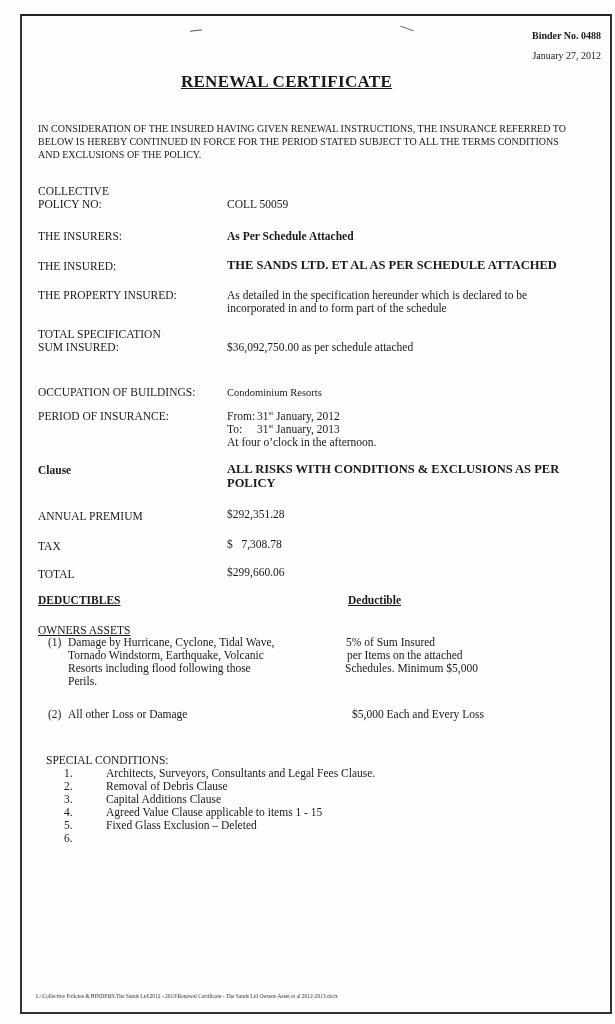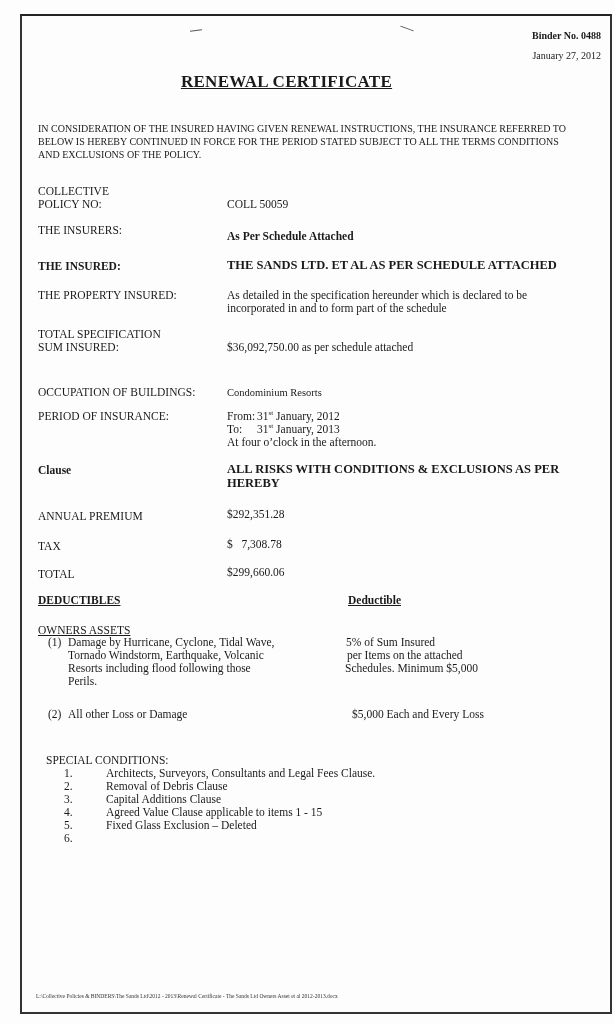--- a/index.html
+++ b/index.html
@@ -38,24 +38,24 @@
 <div class="abs date">January 27, 2012</div>
 
 <div class="abs title">RENEWAL CERTIFICATE</div>
 
 <div class="abs intro">IN CONSIDERATION OF THE INSURED HAVING GIVEN RENEWAL INSTRUCTIONS, THE INSURANCE REFERRED TO BELOW IS HEREBY CONTINUED IN FORCE FOR THE PERIOD STATED SUBJECT TO ALL THE TERMS CONDITIONS AND EXCLUSIONS OF THE POLICY.</div>
 
 <div class="abs lbl" style="top:185px;">COLLECTIVE</div>
 <div class="abs lbl" style="top:198px;">POLICY NO:</div>
 <div class="abs val" style="top:198px;">COLL 50059</div>
 
-<div class="abs lbl" style="top:224px;">THE INSURERS:</div>
+<div class="abs lbl" style="top:230px;">THE INSURERS:</div>
 <div class="abs val bold" style="top:230px;">As Per Schedule Attached</div>
 
-<div class="abs lbl" style="top:260px;font-weight:bold;">THE INSURED:</div>
+<div class="abs lbl" style="top:260px;">THE INSURED:</div>
 <div class="abs val bold big" style="top:259px;">THE SANDS LTD. ET AL AS PER SCHEDULE ATTACHED</div>
 
 <div class="abs lbl" style="top:289px;">THE PROPERTY INSURED:</div>
 <div class="abs val" style="top:289px;">As detailed in the specification hereunder which is declared to be</div>
 <div class="abs val" style="top:302px;">incorporated in and to form part of the schedule</div>
 
 <div class="abs lbl" style="top:328px;">TOTAL SPECIFICATION</div>
 <div class="abs lbl" style="top:341px;">SUM INSURED:</div>
 <div class="abs val" style="top:341px;">$36,092,750.00 as per schedule attached</div>
 
@@ -66,21 +66,21 @@
 <div class="abs val" style="top:410px;">
   <span style="display:inline-block;width:30px;">From:</span><span>31</span><sup>st</sup><span> January, 2012</span>
 </div>
 <div class="abs val" style="top:423px;">
   <span style="display:inline-block;width:30px;">To:</span><span>31</span><sup>st</sup><span> January, 2013</span>
 </div>
 <div class="abs val" style="top:436px;">At four o’clock in the afternoon.</div>
 
 <div class="abs lbl bold" style="top:464px;">Clause</div>
 <div class="abs val bold big" style="top:463px;">ALL RISKS WITH CONDITIONS &amp; EXCLUSIONS AS PER</div>
-<div class="abs val bold big" style="top:477px;">HEREBY</div>
+<div class="abs val bold big" style="top:477px;">POLICY</div>
 
 <div class="abs lbl" style="top:510px;">ANNUAL PREMIUM</div>
 <div class="abs val" style="top:508px;">$292,351.28</div>
 <div class="abs lbl" style="top:540px;">TAX</div>
 <div class="abs val" style="top:538px;white-space:pre;">$   7,308.78</div>
 <div class="abs lbl" style="top:568px;">TOTAL</div>
 <div class="abs val" style="top:566px;">$299,660.06</div>
 
 <div class="abs lbl bold u" style="top:594px;">DEDUCTIBLES</div>
 <div class="abs bold u" style="left:348px;top:594px;font-size:11.5px;">Deductible</div>

